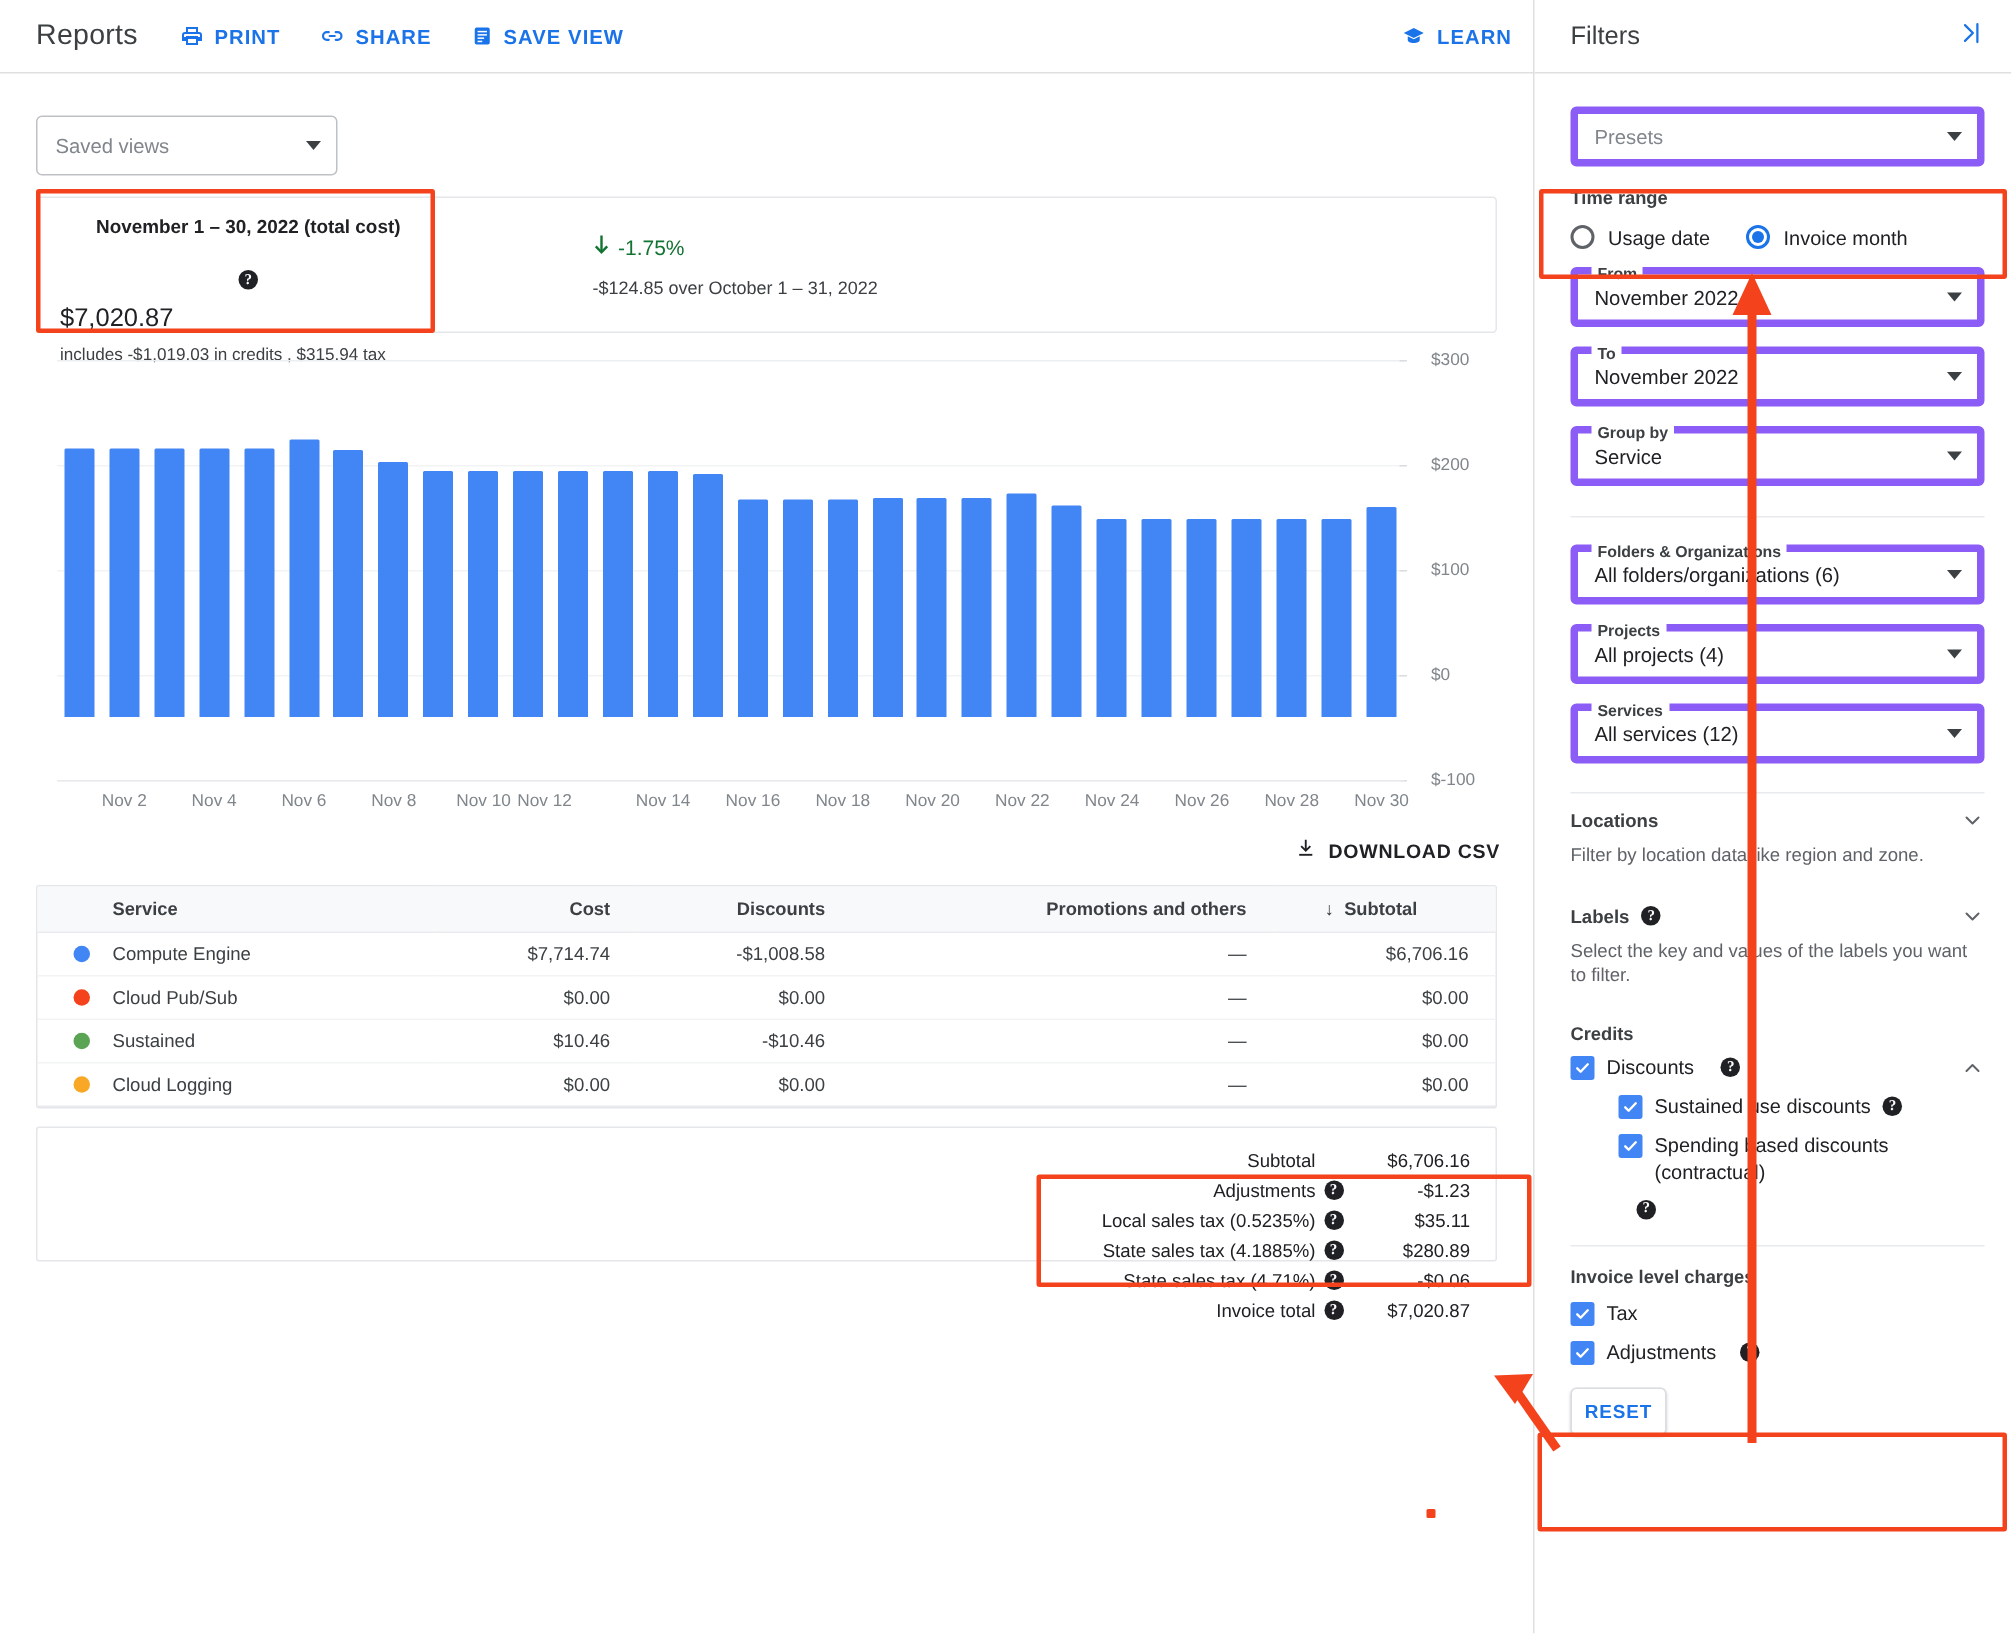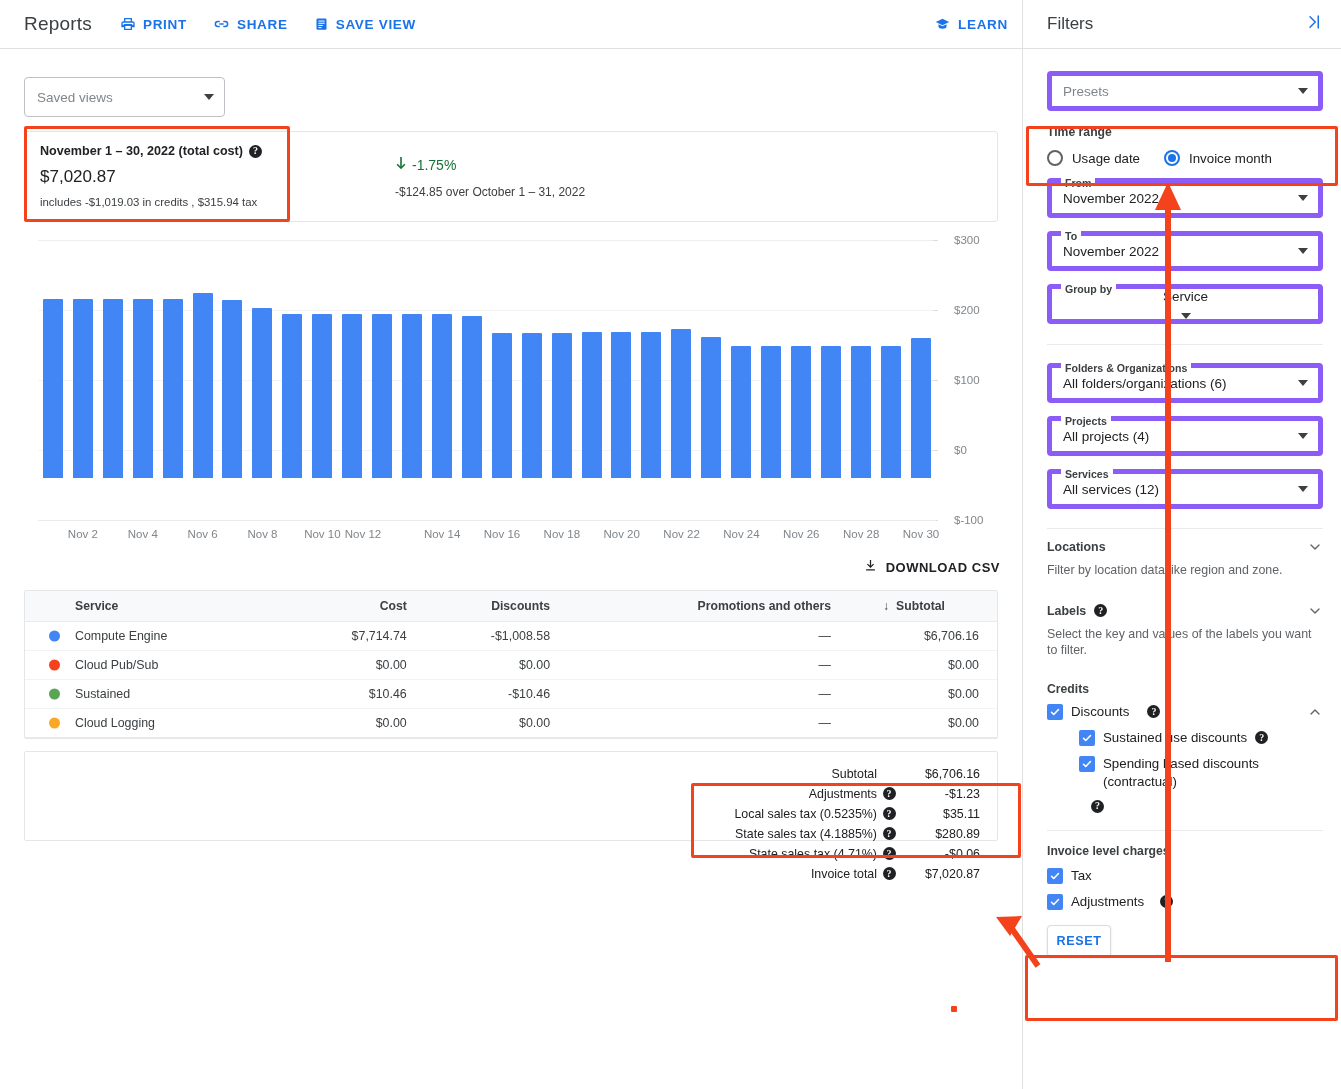--- a/index.html
+++ b/index.html
@@ -39,21 +39,21 @@
   .saved-views .sv-label { flex: 1; font-size: 13.5px; color: #80868b; }
   .caret { width: 0; height: 0; border-left: 5px solid transparent; border-right: 5px solid transparent; border-top: 6px solid #3c4043; }
 
   
   .summary-card {
     margin: 14px 24px 0 24px; height: 91px;
     border: 1px solid #e4e6e9; border-radius: 3px; background: #fff;
     display: flex; align-items: stretch; position: relative;
   }
   .sc-left { width: 266px; padding: 12px 0 0 15px; position: relative; }
-  .sc-title { font-size: 12.6px; font-weight: bold; color: #202124; display: flex; align-items: center; gap: 6px; }
+  .sc-title { font-size: 12.6px; font-weight: bold; color: #202124; display: flex; align-items: center; gap: 22px; flex-direction: column; }
   .sc-amount { font-size: 17px; color: #202124; margin-top: 9px; }
   .sc-note { font-size: 11.4px; color: #3c4043; margin-top: 9px; }
   .sc-mid { flex: 1; padding-top: 24px; padding-left: 104px; }
   .sc-delta { font-size: 14px; color: #137333; display: flex; align-items: center; gap: 5px; }
   .sc-sub { font-size: 12px; color: #3c4043; margin-top: 12px; }
 
   .hl-box { position: absolute; border: 3px solid #f4431c; border-radius: 2px; pointer-events: none; z-index: 40; }
 
   
   .qmark {
@@ -528,21 +528,21 @@
         <span class="sel-val">November 2022</span>
         <span class="sel-caret"></span>
       </div>
 
       <div class="sel">
         <span class="flt-lab">To</span>
         <span class="sel-val">November 2022</span>
         <span class="sel-caret"></span>
       </div>
 
-      <div class="sel" style="margin-bottom:0;flex-direction:column;">
+      <div class="sel" style="margin-bottom:0;">
         <span class="flt-lab">Group by</span>
         <span class="sel-val">Service</span>
         <span class="sel-caret"></span>
       </div>
 
       <div class="divider" style="margin:20px 0 18px 0;"></div>
 
       <div class="sel">
         <span class="flt-lab">Folders &amp; Organizations</span>
         <span class="sel-val">All folders/organizations (6)</span>

